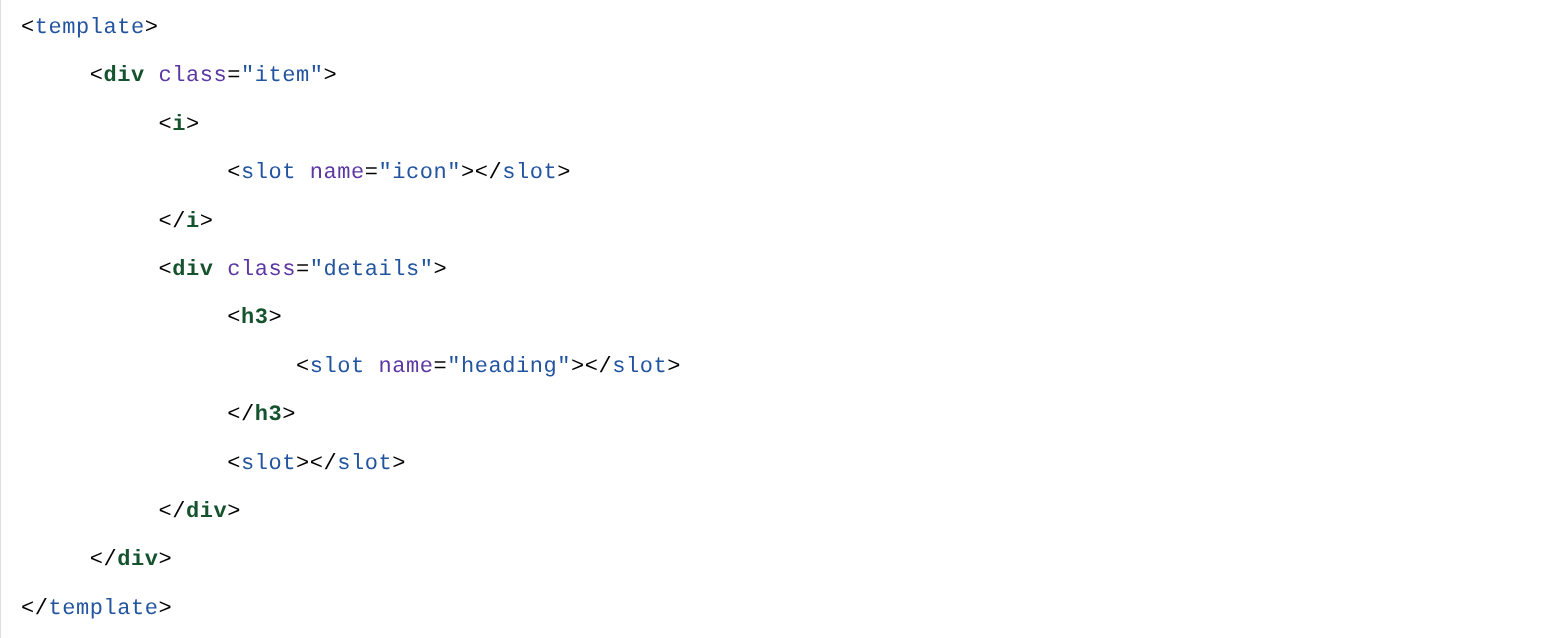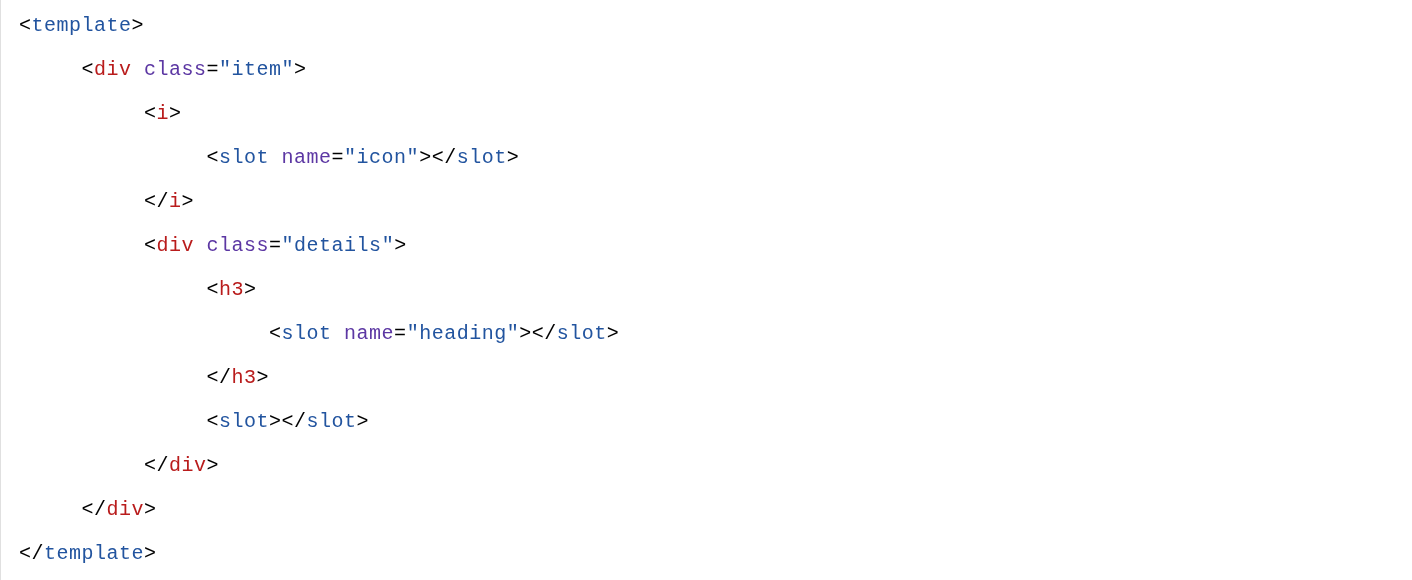--- a/index.html
+++ b/index.html
@@ -11,21 +11,21 @@
     line-height: 2.2;
   }
   .code-block {
     border-left: 1px solid #e0e0e0;
     padding: 4px 0 4px 18px;
     white-space: pre;
     color: #000000;
     letter-spacing: 0.5px;
   }
   .punct { color: #000000; }
-  .tag { color: #b91c1c; }
+  .tag { color: #14532d; font-weight: bold; }
   .bluetag { color: #22549f; text-align: center; }
   .attr { color: #5c37a3; }
   .str { color: #22549f; }
   .eq { color: #000000; }
 </style>
 </head>
 <body>
 
 <div class="code-block"><span><span class="punct">&lt;</span><span class="bluetag">template</span><span class="punct">&gt;</span></span>
 <span><span>     </span><span class="punct">&lt;</span><span class="tag">div</span> <span class="attr">class</span><span class="eq">=</span><span class="str">"item"</span><span class="punct">&gt;</span></span>

